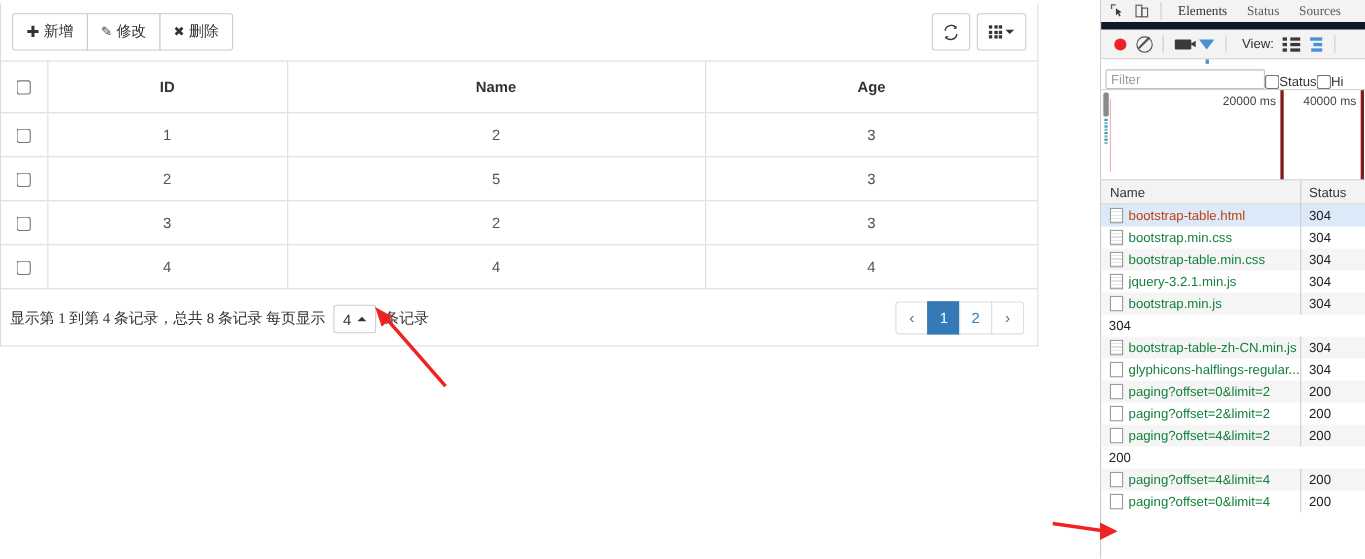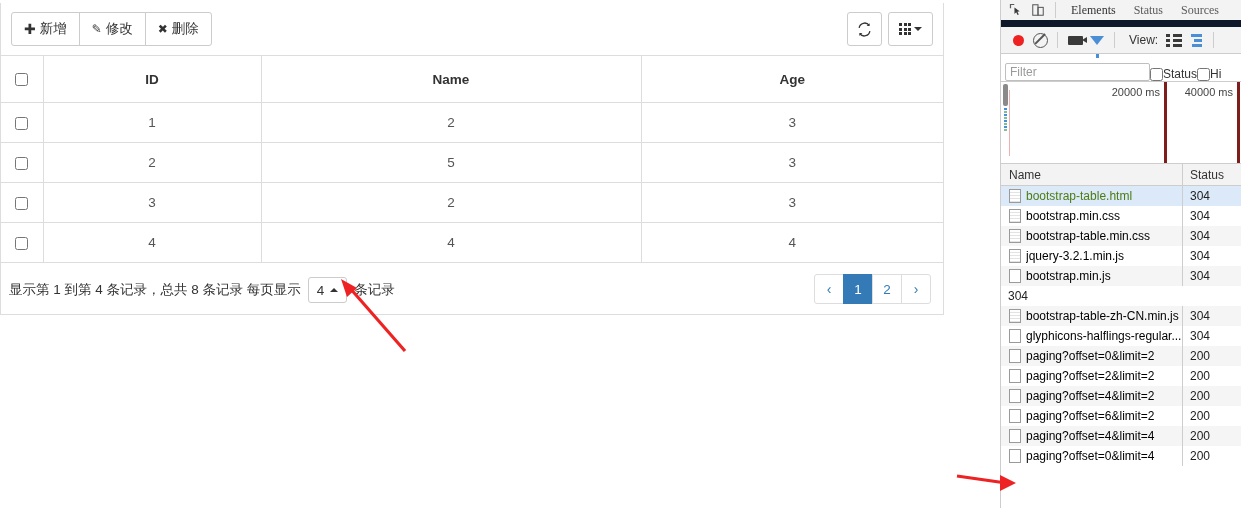--- a/index.html
+++ b/index.html
@@ -40,21 +40,21 @@
   table.data th:last-child,table.data td:last-child{border-right:none;}
   table.data th{height:44px;font-size:13.5px;font-weight:bold;color:#333;}
   table.data td{height:37px;font-size:13.5px;color:#555;font-weight:normal;}
   .col-chk{width:42px;}
   .col-id{width:218px;}
   .col-name{width:380px;}
   input[type=checkbox]{width:13px;height:13px;margin:0;vertical-align:middle;}
 
   .pagination-bar{height:52px;box-sizing:border-box;position:relative;padding:14px 12px 0 8px;border-top:1px solid #ddd;}
   .pg-left{font-size:13.5px;color:#333;display:inline-flex;align-items:center;gap:0;}
-  .pg-left .lead{white-space:pre;}
+  .pg-left .lead{white-space:pre;font-family:Liberation Serif, serif;}
   .page-size{
     display:inline-flex;align-items:center;gap:6px;border:1px solid #ccc;border-radius:3px;background:#fff;
     height:26px;padding:0 8px;margin:0 7px;font-size:13.5px;color:#333;cursor:pointer;box-sizing:border-box;
   }
   .caret-up{width:0;height:0;border-left:4px solid transparent;border-right:4px solid transparent;border-bottom:4px solid #333;display:inline-block;}
   .pg-right{position:absolute;right:12px;top:11px;display:flex;}
   .pg-btn{
     min-width:30px;height:30px;box-sizing:border-box;border:1px solid #ddd;margin-left:-1px;background:#fff;color:#337ab7;
     display:inline-flex;align-items:center;justify-content:center;font-size:13.5px;cursor:pointer;padding:0 9px;
   }
@@ -96,22 +96,22 @@
   .ov-ticks{position:absolute;left:0;top:0;right:0;height:100%;}
   .ov-tick{position:absolute;top:0;height:100%;border-right:3px solid #7f1d1d;}
   .ov-tick span{position:absolute;right:4px;top:4px;color:#444;font-size:11px;white-space:nowrap;}
   .dt-gridhdr{height:22px;border-bottom:1px solid #cdcdcd;display:flex;align-items:center;background:#f3f3f3;font-size:12px;color:#333;box-sizing:border-box;}
   .gh-name{flex:1;padding-left:8px;border-right:1px solid #cdcdcd;height:22px;line-height:22px;box-sizing:border-box;}
   .gh-status{width:58px;padding-left:7px;height:22px;line-height:22px;box-sizing:border-box;}
   .dt-row{height:20px;display:flex;align-items:center;font-size:12px;box-sizing:border-box;}
   .dt-row.odd{background:#f5f5f5;}
   .dt-row.sel{background:#dbe9f9;}
   .r-name{flex:1;display:flex;align-items:center;gap:5px;padding-left:8px;border-right:1px solid #cdcdcd;height:20px;box-sizing:border-box;overflow:hidden;white-space:nowrap;}
-  .r-name .txt{overflow:hidden;text-overflow:ellipsis;white-space:nowrap;color:#000000;}
-  .dt-row.sel .r-name .txt{color:#4d7c0f;}
+  .r-name .txt{overflow:hidden;text-overflow:ellipsis;white-space:nowrap;color:#15803d;}
+  .dt-row.sel .r-name .txt{color:#c2410c;}
   .file-ic{width:10px;height:12px;border:1px solid #9a9a9a;background:#fff;display:inline-block;flex:0 0 auto;}
   .file-ic.doc{background:repeating-linear-gradient(to bottom,#fff 0 2px,#e3e3e3 2px 3px);}
   .r-status{width:58px;padding-left:7px;color:#222;height:20px;line-height:20px;box-sizing:border-box;}
 
   .arrow-svg{position:absolute;left:0;top:0;width:1241px;height:508px;pointer-events:none;}
 </style>
 </head>
 <body>
 
 <div class="app">
@@ -386,24 +386,20 @@
       <span class="r-status">200</span>
     </div>
     <div class="dt-row odd">
       <span class="r-name">
           <span class="file-ic"></span>
           <span class="txt">paging?offset=4&amp;limit=2</span>
         </span>
       <span class="r-status">200</span>
     </div>
     <div class="dt-row">
-      <span class="r-name">
-          <span class="file-ic"></span>
-          <span class="txt">paging?offset=6&amp;limit=2</span>
-        </span>
       <span class="r-status">200</span>
     </div>
     <div class="dt-row odd">
       <span class="r-name">
           <span class="file-ic"></span>
           <span class="txt">paging?offset=4&amp;limit=4</span>
         </span>
       <span class="r-status">200</span>
     </div>
     <div class="dt-row">

